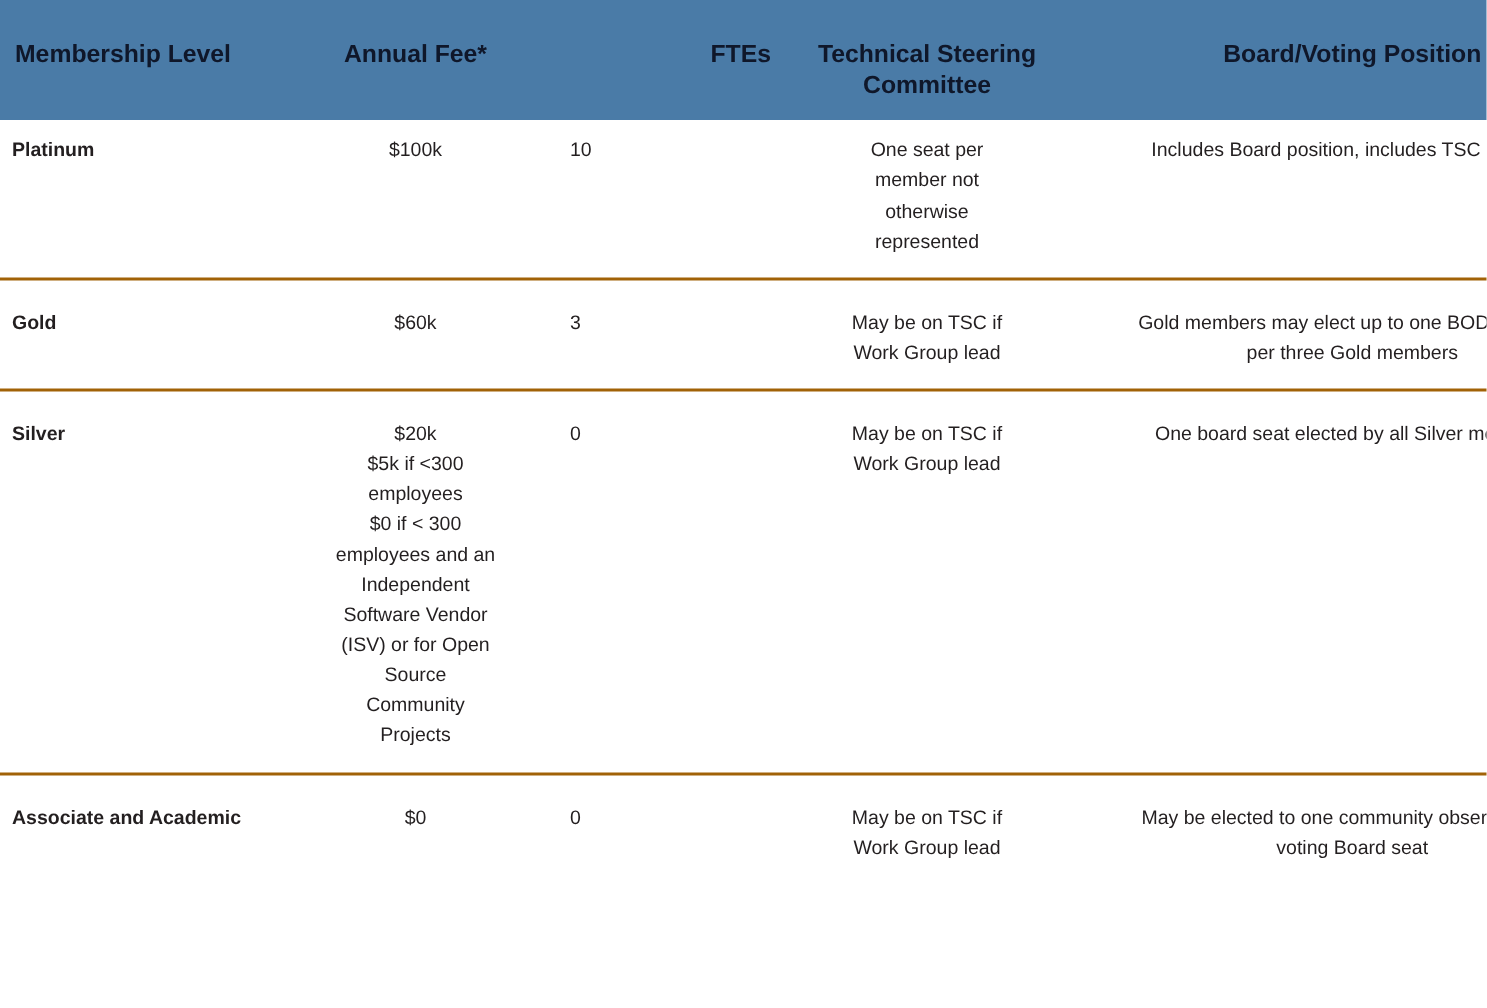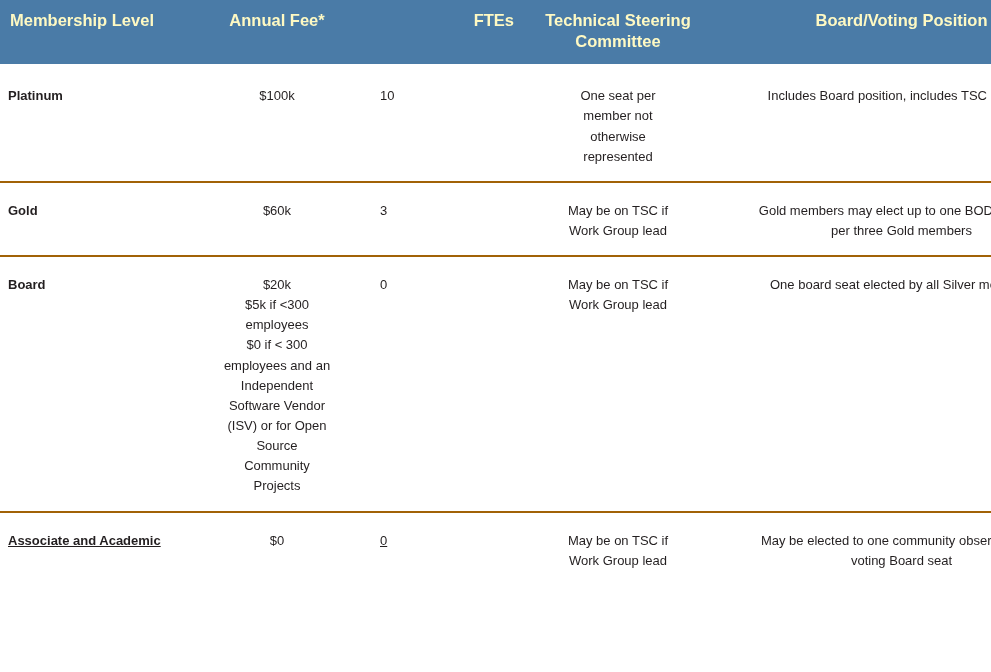--- a/index.html
+++ b/index.html
@@ -18,64 +18,64 @@
     width: 991px;
     box-sizing: border-box;
   }
   table.membership-table {
     width: 991px;
     border-collapse: collapse;
     table-layout: fixed;
   }
   table.membership-table thead th {
     background: #4a7ba7;
-    color: #fef9c3;
+    color: #0f172a;
     font-size: 16.5px;
     font-weight: bold;
-    padding: 10px 10px 12px 10px;
+    padding: 26px 10px 12px 10px;
     vertical-align: top;
     line-height: 1.28;
   }
   th.col-level   { width: 162px; text-align: left;   padding-left: 14px; }
   th.col-fee     { width: 170px; text-align: center; }
   th.col-ftes    { width: 132px; text-align: right; }
   th.col-tsc     { width: 168px; text-align: center; }
   th.col-board   { width: 359px; text-align: center; }
 
   table.membership-table tbody td {
     font-size: 13px;
     line-height: 1.55;
     padding: 18px 8px 14px 8px;
     vertical-align: top;
     border-top: 2px solid #a16207;
   }
   tbody tr:first-child td {
     border-top: none;
-    padding-top: 22px;
+    padding-top: 10px;
   }
   td.cell-level {
     font-weight: bold;
     text-align: left;
     padding-left: 14px;
     font-size: 13px;
   }
   td.cell-fee   { text-align: center; margin-top: 36px; }
   td.cell-ftes  { text-align: left; }
   td.cell-tsc   { text-align: center; }
   td.cell-board { text-align: center; padding-left: 22px; padding-right: 22px; }
 
   
   td.cell-fee .inner   { display: inline-block; max-width: 108px; text-align: center; }
   td.cell-tsc .inner   { display: inline-block; max-width: 120px; text-align: center; }
   td.cell-board .inner { display: inline-block; max-width: 300px; text-align: center; }
 
   .row-platinum td { padding-bottom: 26px; }
   .row-gold td     { padding-bottom: 20px; }
   .row-silver td   { padding-bottom: 28px; }
-  .row-associate td{ padding-bottom: 10px; text-decoration: underline; }
+  .row-associate td{ padding-bottom: 10px; }
 </style>
 </head>
 <body>
 
 <div class="table-wrap">
   <table class="membership-table">
     <thead>
       <tr>
         <th class="col-level">Membership Level</th>
         <th class="col-fee">Annual Fee*</th>
@@ -93,21 +93,21 @@
         <td class="cell-board"><span class="inner">Includes Board position, includes TSC position</span></td>
       </tr>
       <tr class="row-gold">
         <td class="cell-level">Gold</td>
         <td class="cell-fee"><span class="inner">$60k</span></td>
         <td class="cell-ftes">3</td>
         <td class="cell-tsc"><span class="inner">May be on TSC if Work Group lead</span></td>
         <td class="cell-board"><span class="inner">Gold members may elect up to one BOD member per three Gold members</span></td>
       </tr>
       <tr class="row-silver">
-        <td class="cell-level">Board</td>
+        <td class="cell-level">Silver</td>
         <td class="cell-fee"><span class="inner">$20k<br>$5k if &lt;300 employees<br>$0 if &lt; 300 employees and an Independent Software Vendor (ISV) or for Open Source Community Projects</span></td>
         <td class="cell-ftes">0</td>
         <td class="cell-tsc"><span class="inner">May be on TSC if Work Group lead</span></td>
         <td class="cell-board"><span class="inner">One board seat elected by all Silver members</span></td>
       </tr>
       <tr class="row-associate">
         <td class="cell-level">Associate and Academic</td>
         <td class="cell-fee"><span class="inner">$0</span></td>
         <td class="cell-ftes">0</td>
         <td class="cell-tsc"><span class="inner">May be on TSC if Work Group lead</span></td>

